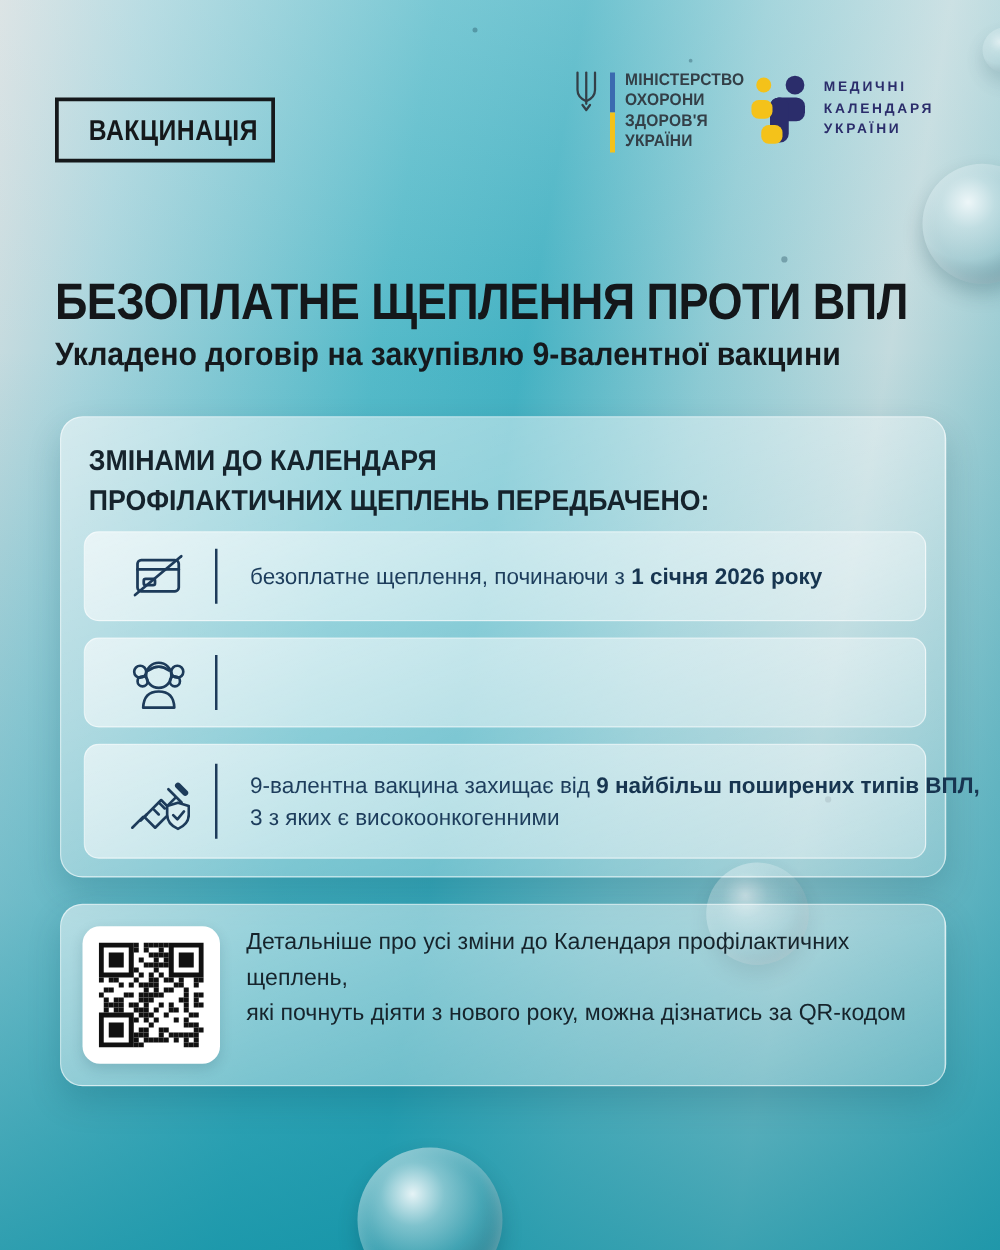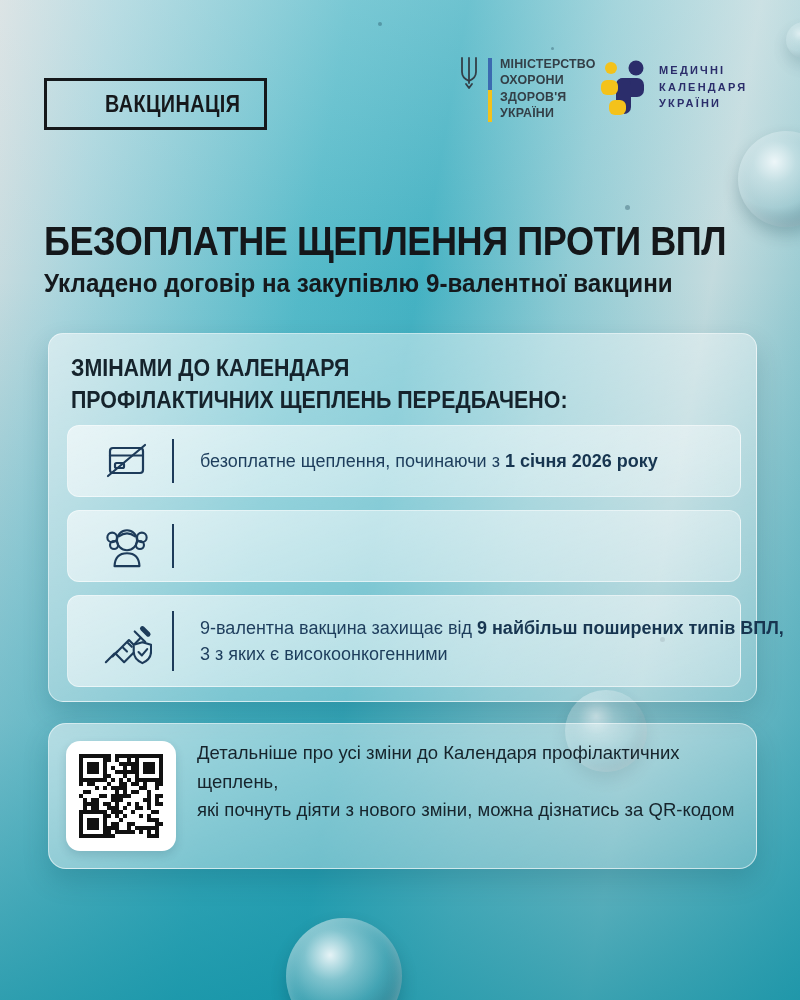--- a/index.html
+++ b/index.html
@@ -16,21 +16,21 @@
     background:radial-gradient(circle at 38% 32%,
       rgba(240,248,250,0.95) 0%, rgba(205,228,232,0.55) 24%,
       rgba(140,185,195,0.28) 52%, rgba(45,90,105,0.45) 80%,
       rgba(22,52,62,0.8) 92%, rgba(165,195,200,0.55) 100%);
     box-shadow: inset 0 0 14px rgba(255,255,255,0.35), 0 8px 16px rgba(0,45,60,0.22);
   }
   .speck{position:absolute; border-radius:50%; background:rgba(30,70,85,0.35); z-index:1;}
 
   .badge{
     position:absolute; left:44px; top:78px; width:170px; height:46px; z-index:3;
-    border:3px solid #15181b; display:flex; align-items:center; justify-content:flex-start;padding-left:47px;
+    border:3px solid #15181b; display:flex; align-items:center; justify-content:flex-end;
   }
   .badge span{font-size:23px; font-weight:800; color:#15181b; letter-spacing:.5px;
     transform:scaleX(.86); white-space:nowrap;}
 
   .moh{position:absolute; left:458px; top:56px; display:flex; align-items:flex-start; z-index:3;}
   .moh .flagbar{width:4px; height:64px; margin:2px 8px 0 8px; display:flex; flex-direction:column;}
   .moh .flagbar .b{flex:1; background:#3b6ab0;} .moh .flagbar .y{flex:1; background:#f4c21a;}
   .moh .txt{font-size:13.5px; font-weight:700; color:#333f47; line-height:1.22;
     letter-spacing:.2px; transform:scaleX(.92); transform-origin:left top; white-space:nowrap;}
 
@@ -42,21 +42,21 @@
     color:#14171a; letter-spacing:-.5px; transform:scaleX(.88); transform-origin:left top; white-space:nowrap;}
   .subtitle{position:absolute; left:44px; top:268px; z-index:3; font-size:26px; font-weight:700;
     color:#15191d; transform:scaleX(.93); transform-origin:left top; white-space:nowrap;}
 
   .glass{
     position:absolute; z-index:2; border-radius:18px;
     background:linear-gradient(160deg, rgba(255,255,255,0.52), rgba(255,255,255,0.22));
     border:1px solid rgba(255,255,255,0.55);
     box-shadow:0 12px 26px rgba(0,60,80,0.18);
   }
-  .main-card{left:48px; top:333px; width:707px; height:367px;border-radius:15px;}
+  .main-card{left:48px; top:333px; width:707px; height:367px;}
   .card-heading{position:absolute; left:22px; top:18px; font-size:23px; font-weight:800;
     color:#15232c; line-height:1.4; transform:scaleX(.93); transform-origin:left top; white-space:nowrap;}
 
   .row{
     position:absolute; left:18px; width:672px; border-radius:12px;
     background:linear-gradient(160deg, rgba(255,255,255,0.62), rgba(255,255,255,0.34));
     border:1px solid rgba(255,255,255,0.5);
     display:flex; align-items:center;
   }
   .row-1{top:91px; height:70px;} .row-2{top:176px; height:70px;} .row-3{top:261px; height:90px;}
@@ -348,17 +348,17 @@
           <rect x="76" y="76" width="4" height="4" fill="#111"></rect>
           <rect x="28" y="80" width="4" height="4" fill="#111"></rect>
           <rect x="32" y="80" width="4" height="4" fill="#111"></rect>
           <rect x="68" y="80" width="4" height="4" fill="#111"></rect>
           <rect x="72" y="80" width="4" height="4" fill="#111"></rect>
           <rect x="76" y="80" width="4" height="4" fill="#111"></rect>
         </svg>
     </div>
     <div class="qr-text">
       <div>Детальніше про усі зміни до Календаря профілактичних щеплень,</div>
-      <div>які почнуть діяти з нового зміни, можна дізнатись за QR-кодом</div>
+      <div>які почнуть діяти з нового року, можна дізнатись за QR-кодом</div>
     </div>
   </div>
 
 </div>
 
 </body></html>

